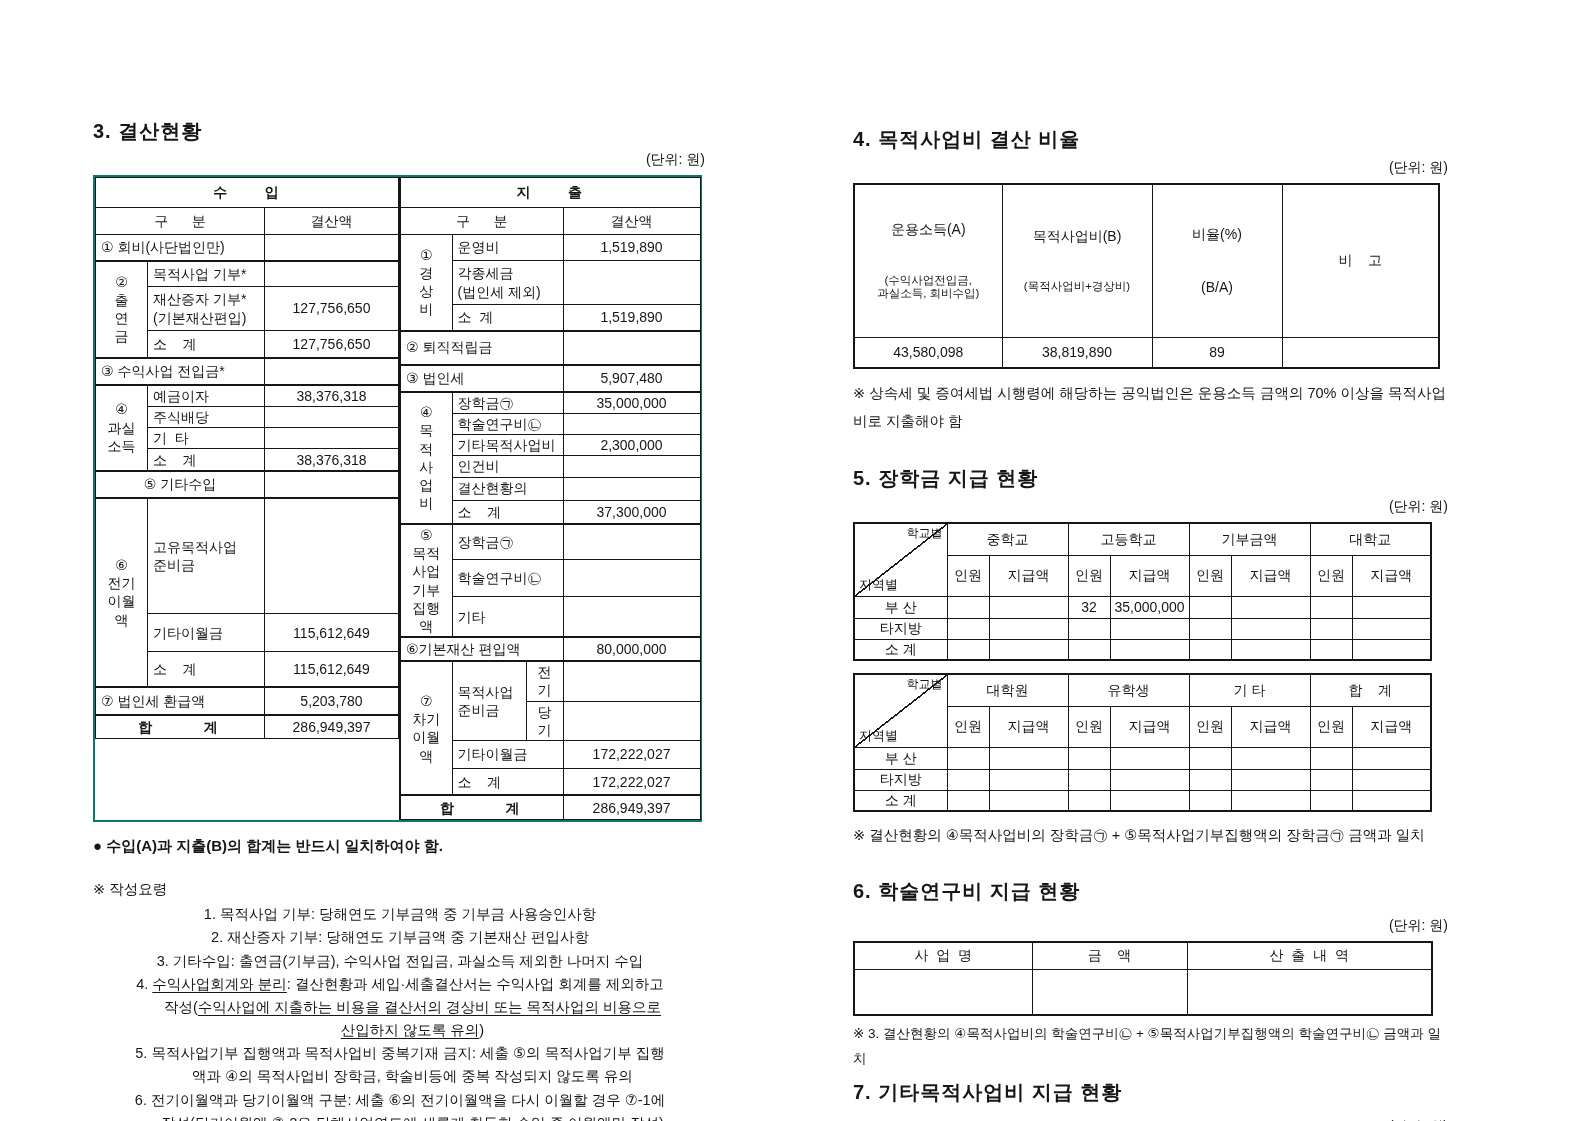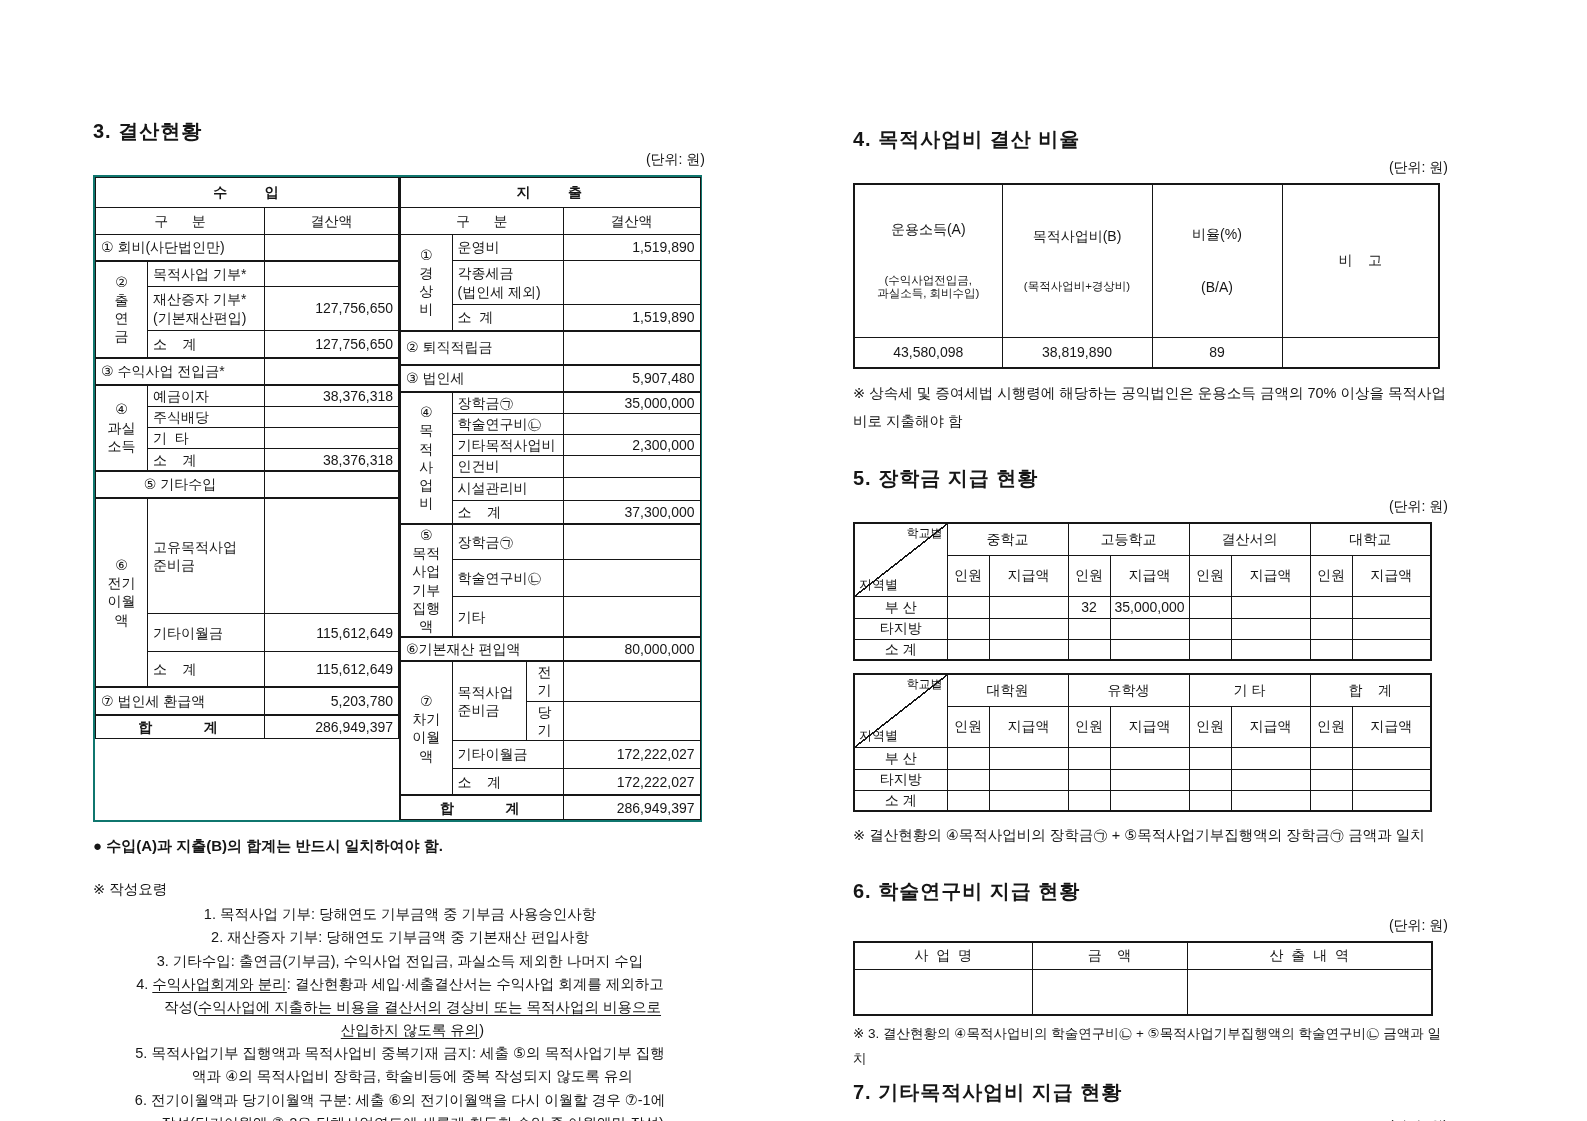--- a/index.html
+++ b/index.html
@@ -15,21 +15,21 @@
   
   .big-wrap{display:flex;border:2px solid #0f766e;width:605px;}
   table.half{border-collapse:collapse;table-layout:fixed;}
   table.half.income{width:303px;height:561px;}
   table.half.expense{width:302px;height:561px;border-left:2px solid #161616;}
   table.half td{border:1px solid #161616;font-size:14px;padding:1px 5px;
                 white-space:pre-wrap;vertical-align:middle;line-height:1.3;overflow:hidden;}
   td.hd{font-weight:bold;font-size:16px;text-align:center;letter-spacing:2px;}
   td.ctr{text-align:center;}
   td.lbl{text-align:left;}
-  td.num{text-align:right;}
+  td.num{text-align:center;}
   td.vhead{text-align:center;font-size:13.5px;line-height:1.5;padding:1px 0;}
   td.vhead-sm{text-align:center;font-size:11px;line-height:1.45;padding:1px 0;}
   td.b3{border-bottom:3px solid #161616;}
   .grp{border-bottom-width:2px !important;}
   td.total-lbl{font-weight:bold;font-size:15px;text-align:center;letter-spacing:4px;}
 
   
   table.rt{border-collapse:collapse;table-layout:fixed;border:2px solid #161616;}
   table.rt td{border:1px solid #161616;font-size:14px;text-align:center;
               white-space:pre-wrap;vertical-align:middle;padding:1px 3px;line-height:1.25;overflow:hidden;}
@@ -211,21 +211,21 @@
         </tr>
         <tr style="height:21px">
           <td colspan="2" class="lbl">기타목적사업비</td>
           <td class="num">2,300,000</td>
         </tr>
         <tr style="height:21px">
           <td colspan="2" class="lbl">인건비</td>
           <td class="num"></td>
         </tr>
         <tr style="height:23px">
-          <td colspan="2" class="lbl">시설관리비</td>
+          <td colspan="2" class="lbl">결산현황의</td>
           <td class="num"></td>
         </tr>
         <tr style="height:24px">
           <td colspan="2" class="lbl grp">소    계</td>
           <td class="num grp">37,300,000</td>
         </tr>
         <tr style="height:23px">
           <td rowspan="3" class="vhead-sm grp">⑤
 목적사업
 기부
@@ -346,21 +346,21 @@
           <col style="width:79px">
         </colgroup>
       <tbody>
           <tr style="height:24px">
         <td rowspan="2" class="diag hb2">
           <span class="diag-top">학교별</span>
           <span class="diag-bottom">지역별</span>
         </td>
         <td colspan="2">중학교</td>
         <td colspan="2">고등학교</td>
-        <td colspan="2">결산서의</td>
+        <td colspan="2">기부금액</td>
         <td colspan="2">대학교</td>
       </tr>
       <tr style="height:30px">
         <td class="hb2">인원</td>
         <td class="hb2">지급액</td>
         <td class="hb2">인원</td>
         <td class="hb2">지급액</td>
         <td class="hb2">인원</td>
         <td class="hb2">지급액</td>
         <td class="hb2">인원</td>

